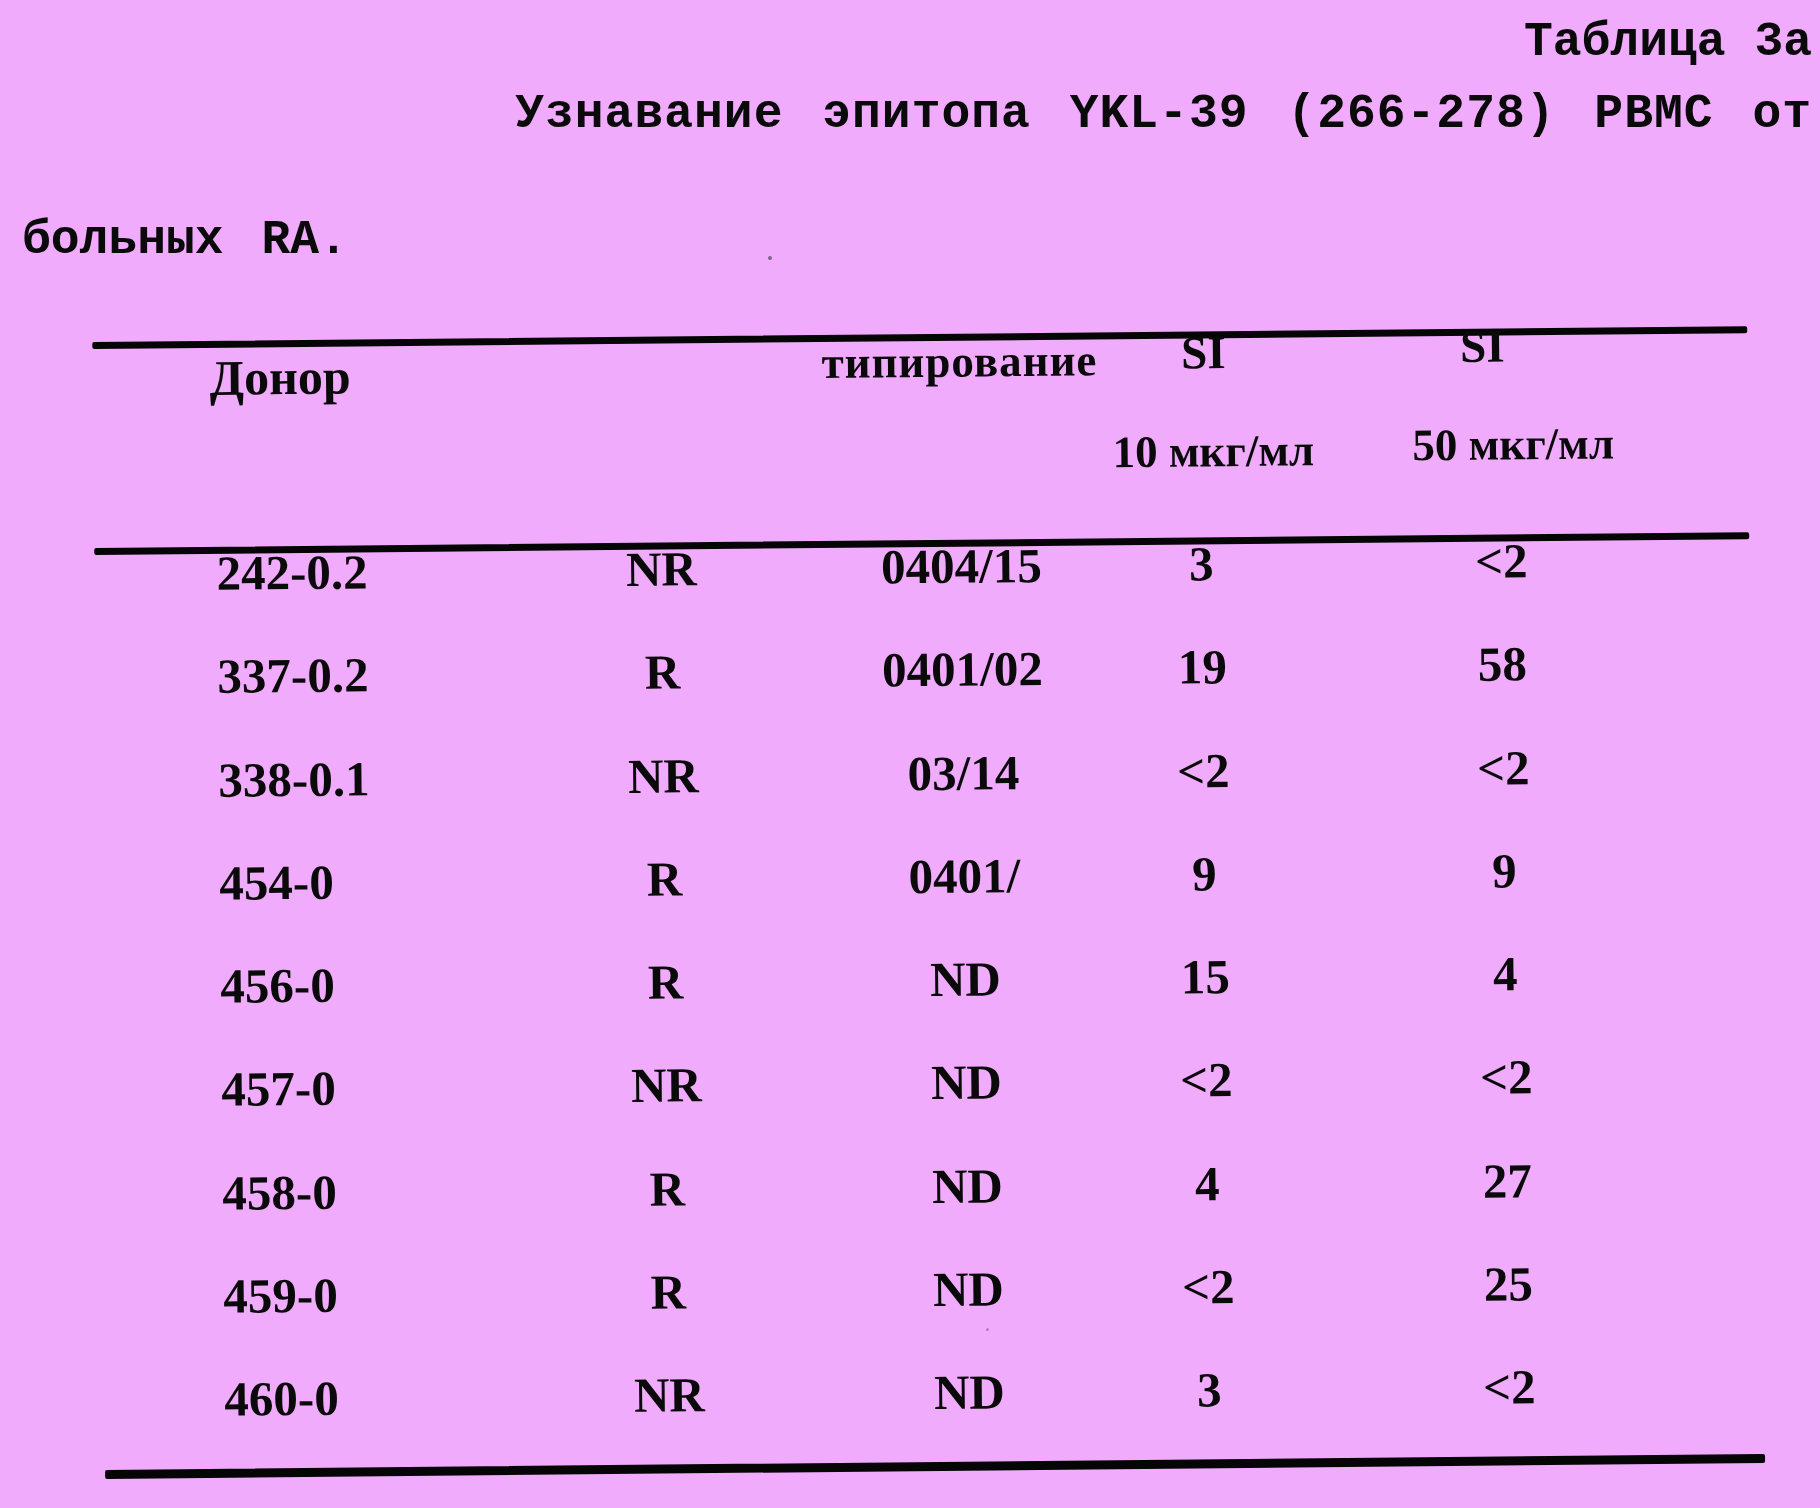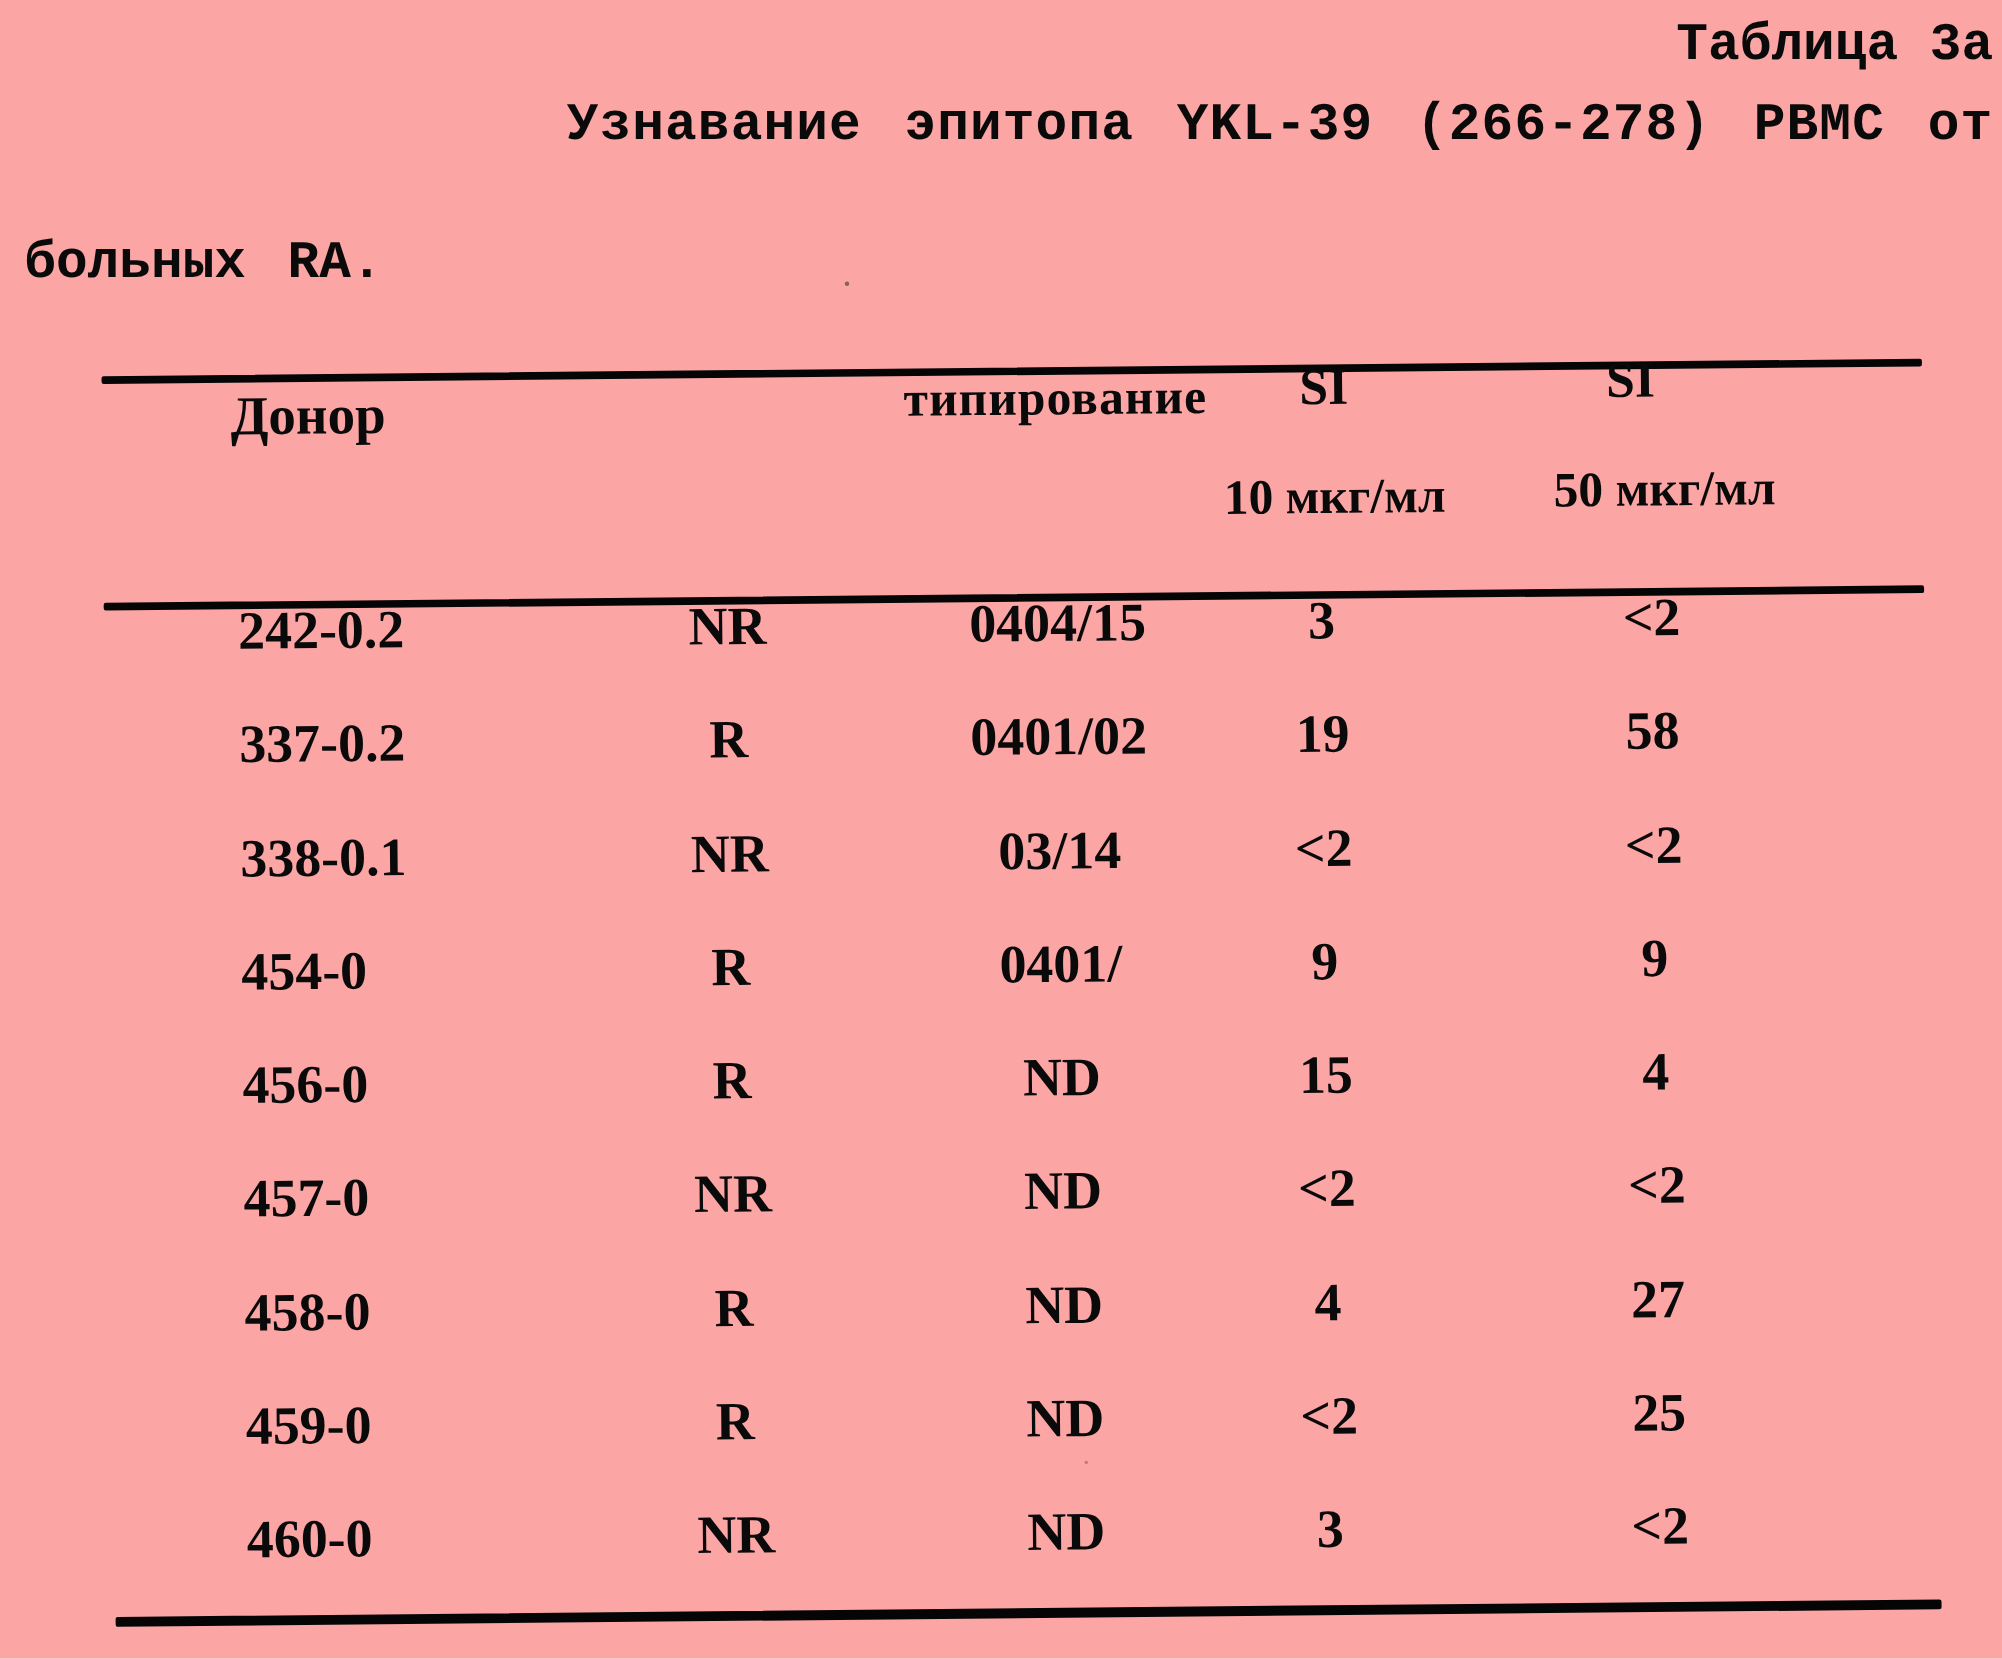--- a/index.html
+++ b/index.html
@@ -1,16 +1,16 @@
 <!DOCTYPE html>
 <html><head>
 <meta charset="utf-8">
 <style>
   html,body{margin:0;padding:0;background:#ffffff;}
-  .page{position:relative;width:1820px;height:1508px;background:#fca5a5;overflow:hidden;
+  .page{position:relative;width:1820px;height:1508px;background:#f0abfc;overflow:hidden;
         color:#0a0a0a;filter:blur(0.3px);}
   .typew{position:absolute;font-family:"Liberation Mono",monospace;font-weight:700;
          font-size:48px;line-height:1;white-space:nowrap;color:#0a0a0a;}
   .t-label{top:18px;right:8px;letter-spacing:0px;}
   .t-cap1{top:90px;right:8px;word-spacing:9px;letter-spacing:1px;text-align:center;}
   .t-cap2{top:216px;left:22px;word-spacing:9px;}
   .tbl{position:absolute;inset:0;transform:rotate(-0.55deg);transform-origin:95px 420px;}
   .rule{position:absolute;background:#050505;border-radius:2px;}
   .rule1{left:93px;top:342px;width:1655px;height:7px;}
   .rule2{left:93px;top:548px;width:1655px;height:7px;}

